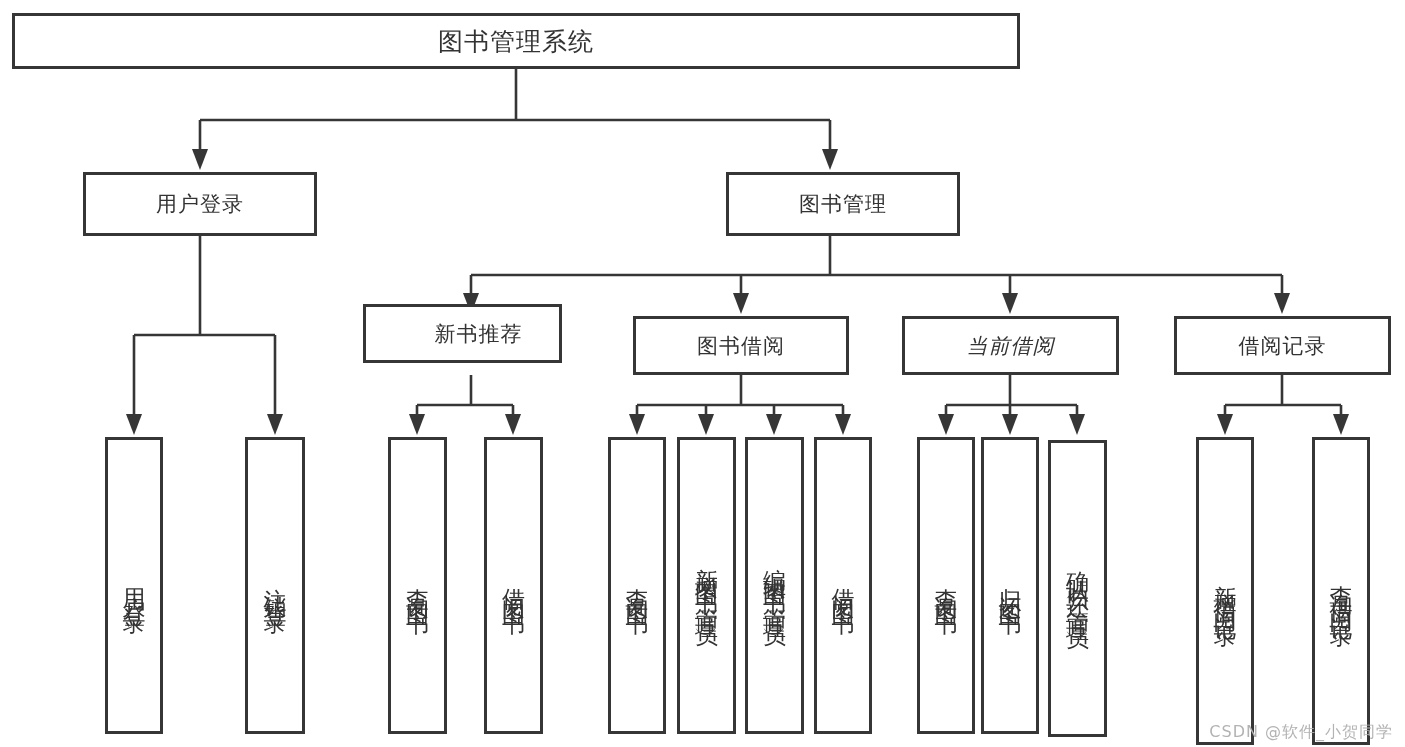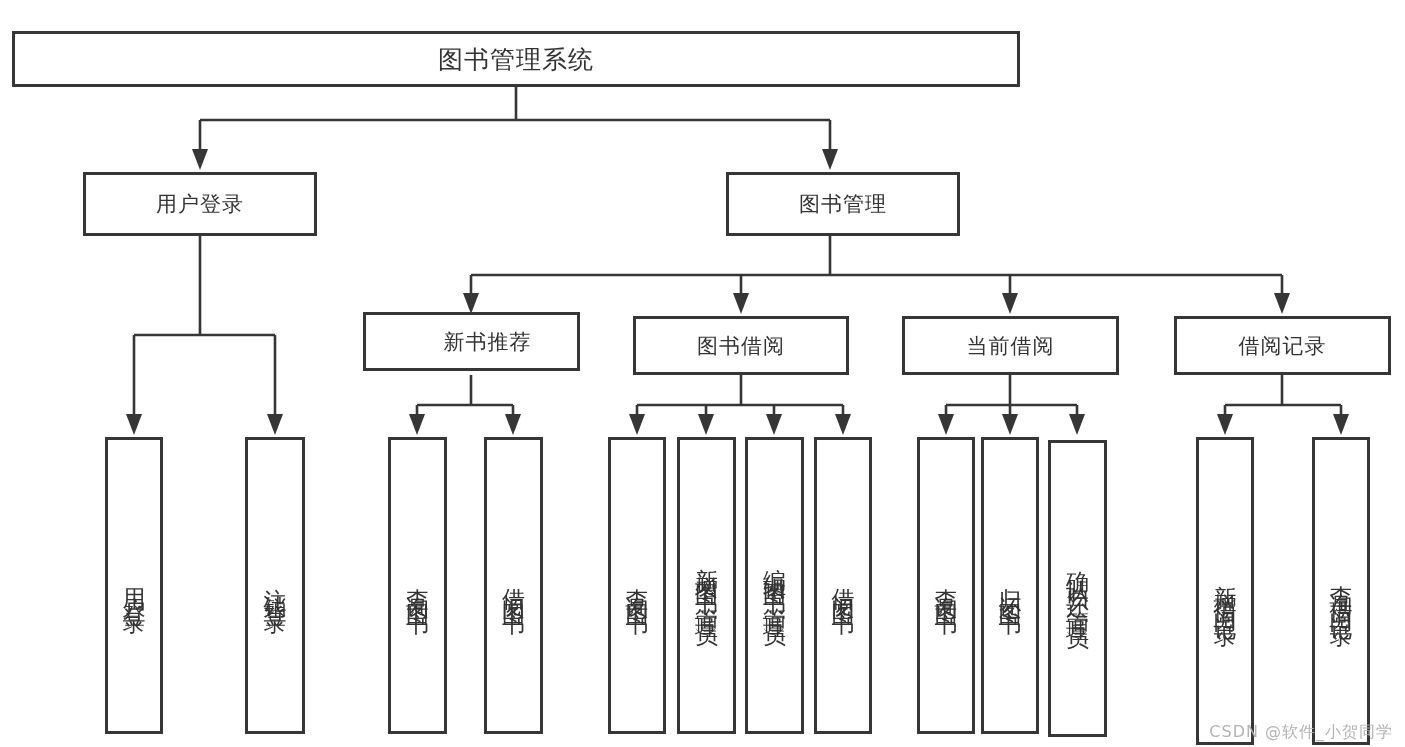--- a/index.html
+++ b/index.html
@@ -40,26 +40,26 @@
   .watermark{
     position:absolute;
     right:12px;bottom:4px;
     font-size:16px;
     color:var(--watermark);
     letter-spacing:1px;
     z-index:5;
     white-space:nowrap;
   }
   
-  .root      {left:12px;  top:31px;  width:1008px; height:56px;}
+  .root      {left:12px;  top:13px;  width:1008px; height:56px;}
   .l2-a      {left:83px;  top:172px; width:234px;  height:64px;}
   .l2-b      {left:726px; top:172px; width:234px;  height:64px;}
-  .l3-a      {left:363px; top:312px; width:217px;  height:59px;padding-left:32px;}
+  .l3-a      {left:363px; top:304px; width:199px;  height:59px;padding-left:32px;}
   .l3-b      {left:633px; top:316px; width:216px;  height:59px;align-items:center;}
-  .l3-c      {left:902px; top:316px; width:217px;  height:59px;}
+  .l3-c      {left:902px; top:316px; width:217px;  height:59px;font-style:italic;}
   .l3-d      {left:1174px;top:316px; width:217px;  height:59px;}
   .leaf      {top:437px;  height:297px;}
   .lf-g1a{left:105px;width:58px;}  .lf-g1b{left:245px;width:60px;}
   .lf-g2a{left:388px;width:59px;}  .lf-g2b{left:484px;width:59px;}
   .lf-g3a{left:608px;width:58px;}  .lf-g3b{left:677px;width:59px;}
   .lf-g3c{left:745px;width:59px;}  .lf-g3d{left:814px;width:58px;}
   .lf-g4a{left:917px;width:58px;}  .lf-g4b{left:981px;width:58px;}
   .lf-g4c{left:1048px;width:59px;top:440px;}
   .lf-g5a{left:1196px;width:58px;height:308px;}
   .lf-g5b{left:1312px;width:58px;height:308px;}

